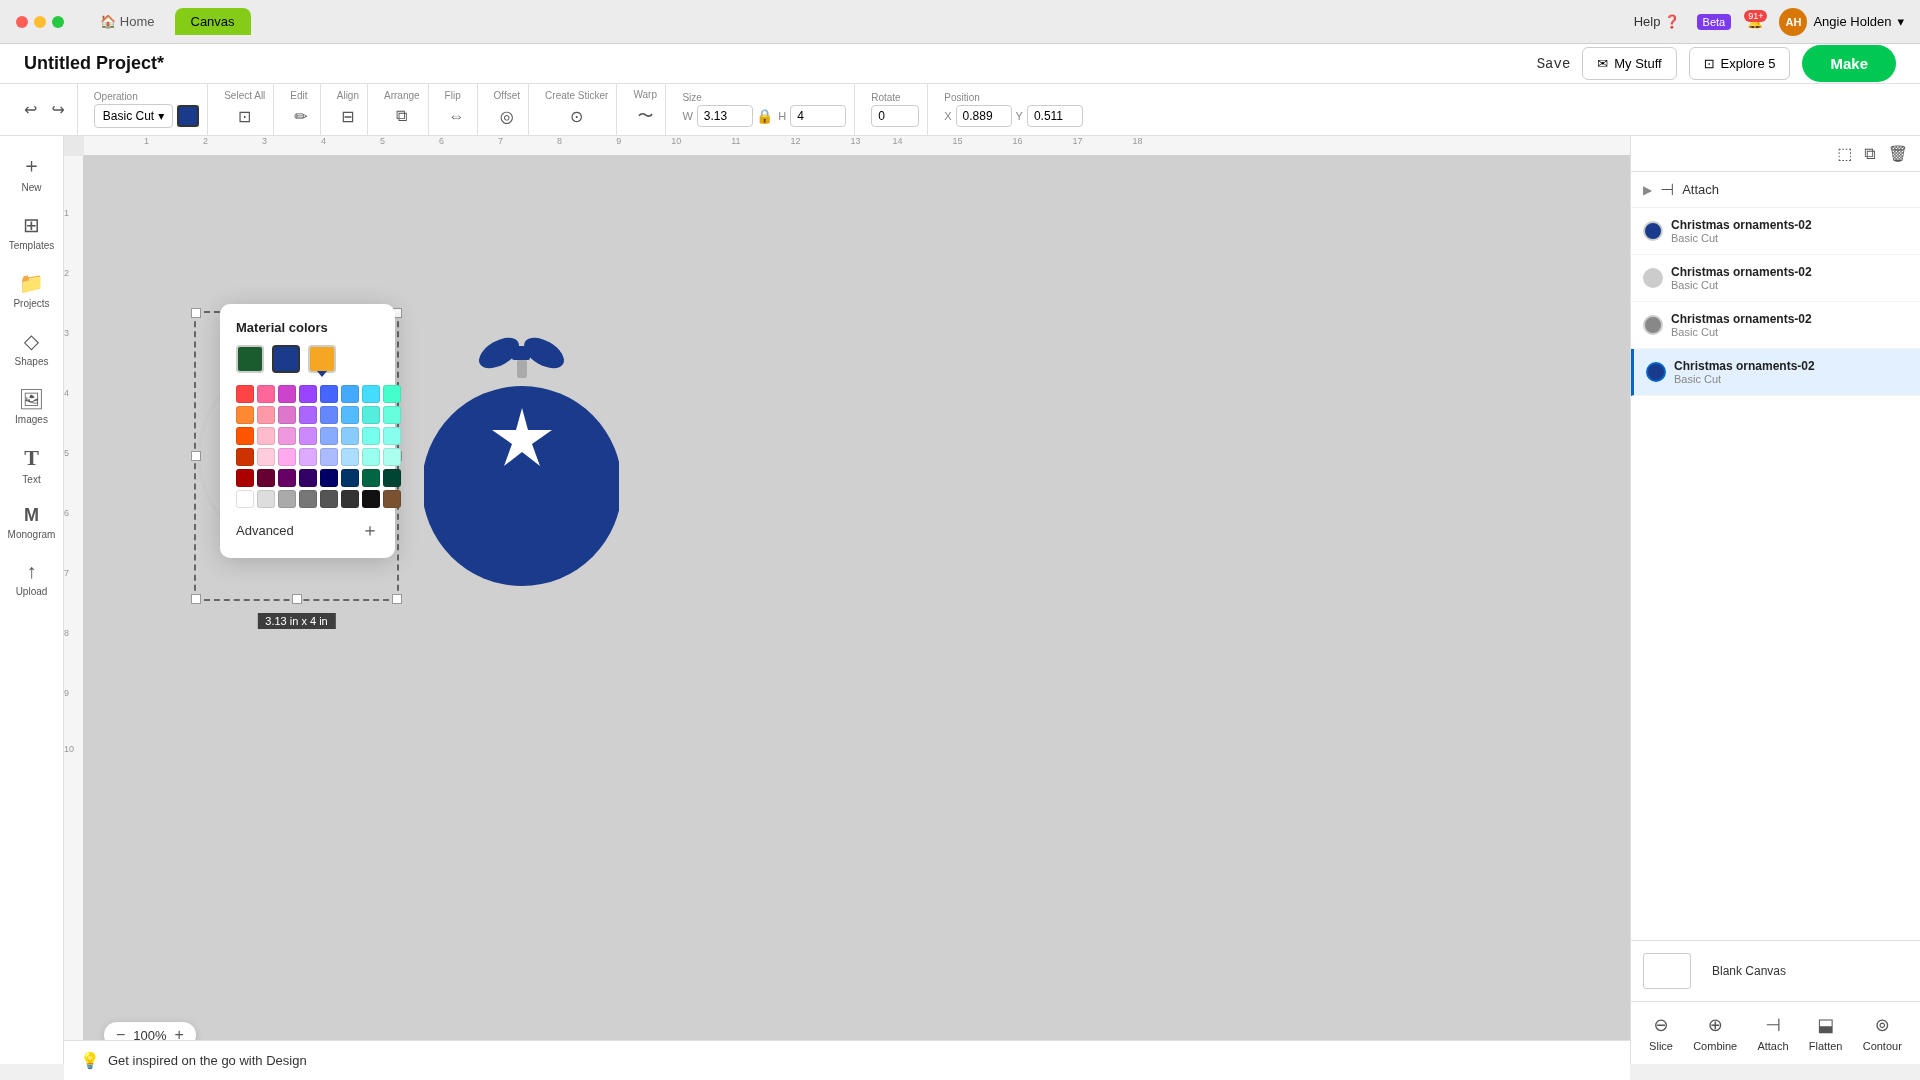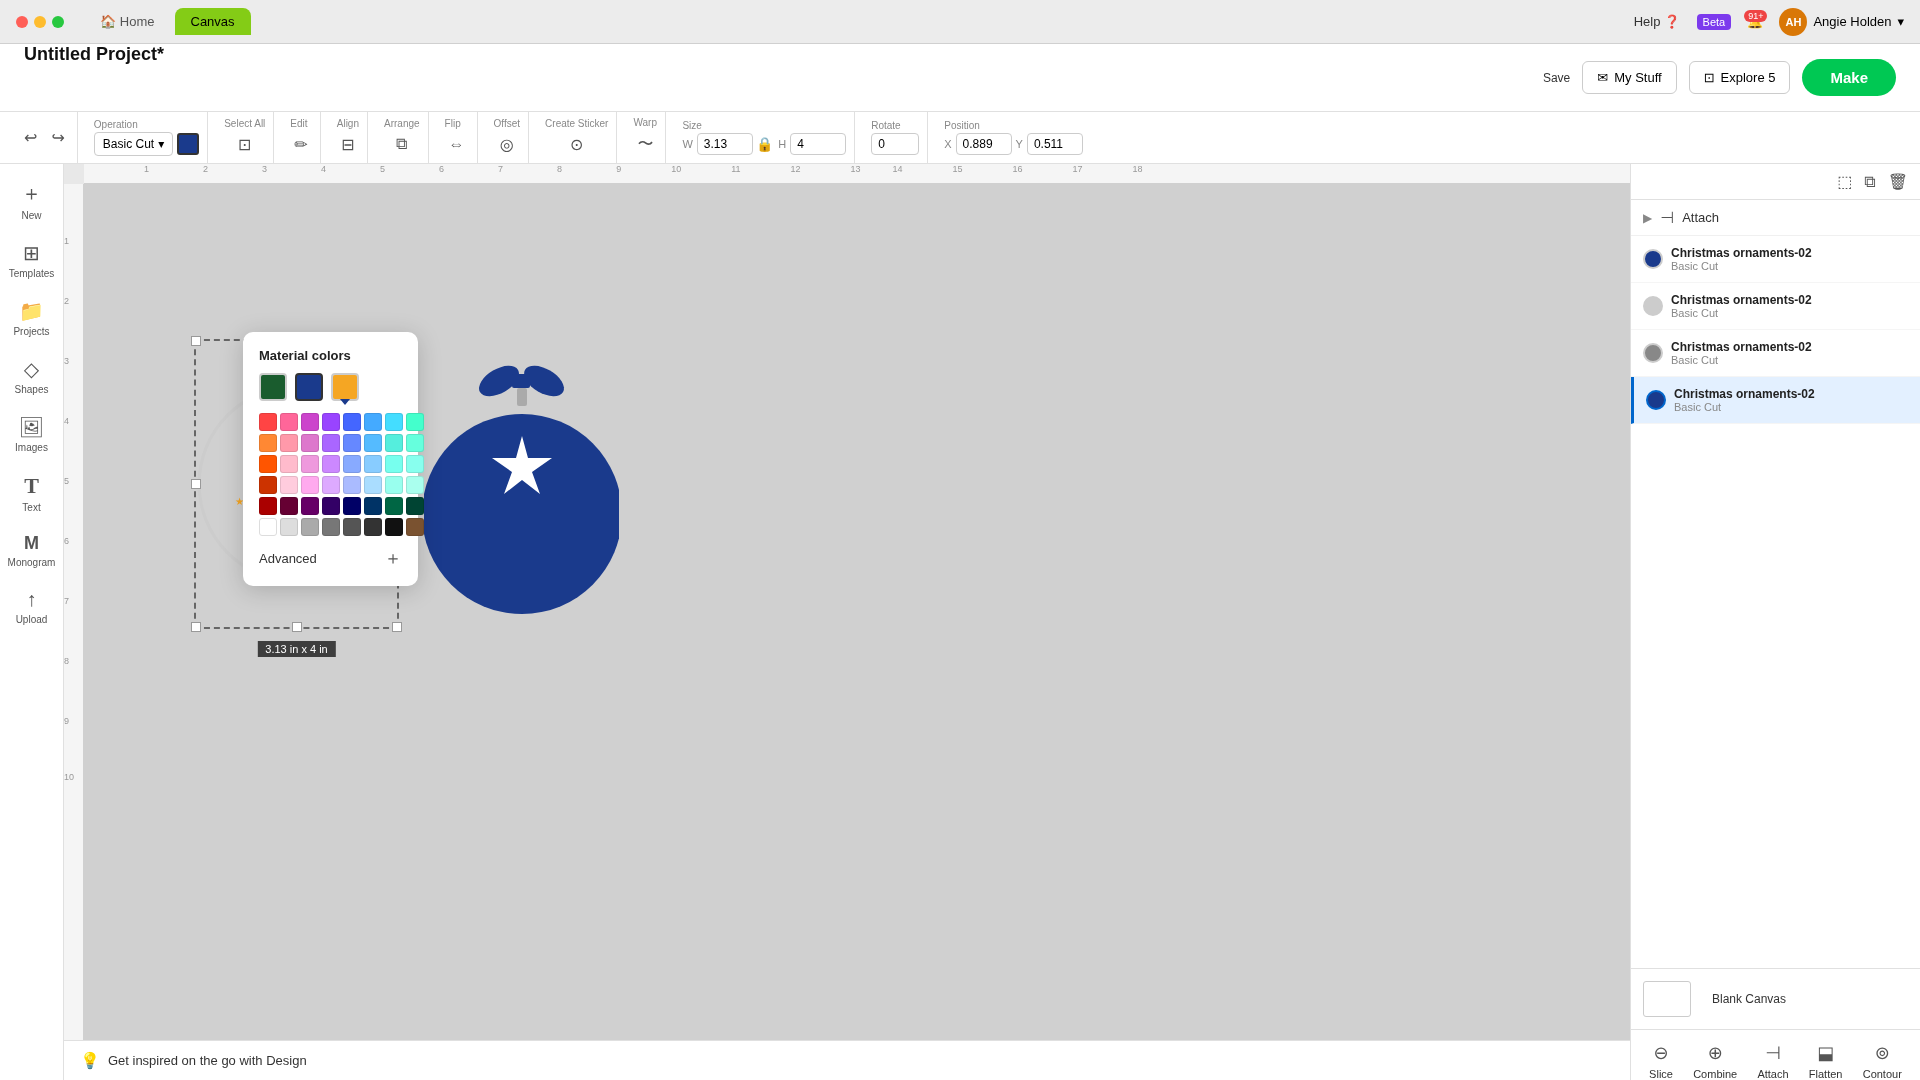--- a/index.html
+++ b/index.html
@@ -17,24 +17,24 @@
     .titlebar-tab.active { background: #84cc16; color: #000; }
     .titlebar-right { margin-left: auto; display: flex; align-items: center; gap: 16px; font-size: 13px; }
     .help-btn { display: flex; align-items: center; gap: 4px; color: #333; cursor: pointer; }
     .beta-badge { background: #7c3aed; color: white; font-size: 11px; padding: 2px 6px; border-radius: 4px; }
     .notif-btn { position: relative; cursor: pointer; }
     .notif-badge { position: absolute; top: -4px; right: -4px; background: #ef4444; color: white; font-size: 9px; border-radius: 10px; padding: 1px 4px; }
     .user-info { display: flex; align-items: center; gap: 6px; cursor: pointer; }
     .user-avatar { width: 28px; height: 28px; border-radius: 50%; background: #d97706; display: flex; align-items: center; justify-content: center; color: white; font-size: 11px; font-weight: bold; }
 
     
-    .app-header { height: 68px; background: white; display: flex; padding: 0 24px; border-bottom: 1px solid #e0e0e0; gap: 16px; }
+    .app-header { height: 40px; background: white; display: flex; align-items: center; padding: 0 24px; border-bottom: 1px solid #e0e0e0; gap: 16px; }
     .project-title { font-size: 18px; font-weight: 600; color: #111; }
     .header-actions { margin-left: auto; display: flex; align-items: center; gap: 12px; }
-    .save-btn { background: none; border: none; font-size: 12px; color: #333; cursor: pointer; font-weight: 500; }
+    .save-btn { background: none; border: none; font-size: 14px; color: #333; cursor: pointer; font-weight: 500; font-family: Liberation Mono, monospace; }
     .mystuff-btn { display: flex; align-items: center; gap: 6px; padding: 8px 14px; border: 1px solid #ccc; border-radius: 6px; font-size: 13px; cursor: pointer; background: white; }
     .explore-btn { display: flex; align-items: center; gap: 6px; padding: 8px 14px; border: 1px solid #ccc; border-radius: 6px; font-size: 13px; cursor: pointer; background: white; }
     .make-btn { background: #00c853; color: white; border: none; border-radius: 24px; padding: 10px 28px; font-size: 15px; font-weight: 600; cursor: pointer; }
 
     
     .toolbar { height: 52px; background: white; display: flex; align-items: center; padding: 0 12px; gap: 8px; border-bottom: 1px solid #e0e0e0; flex-wrap: nowrap; overflow: hidden; }
     .toolbar-section { display: flex; align-items: center; gap: 6px; padding: 0 8px; border-right: 1px solid #e0e0e0; height: 100%; }
     .toolbar-section:last-child { border-right: none; }
     .toolbar-label { font-size: 10px; color: #888; display: block; margin-bottom: 2px; }
     .toolbar-control { display: flex; flex-direction: column; }
@@ -404,21 +404,21 @@
             <rect x="88" y="28" width="18" height="14" fill="#1a3a8c" rx="2"></rect>
 
             <rect x="93" y="42" width="10" height="18" fill="#aaa" rx="2"></rect>
 
             <circle cx="98" cy="168" r="100" fill="#1a3a8c"></circle>
 
             <polygon points="98,90 104,112 128,112 108,126 116,148 98,134 80,148 88,126 68,112 92,112" fill="white"></polygon>
           </svg>
         </div>
 
-        <div class="color-picker" style="left:159px;top:148px;">
+        <div class="color-picker" style="left:136px;top:148px;">
           <div class="cp-title">Material colors</div>
           <div class="cp-selected-colors">
             <div class="cp-sel-color" style="background:#1a5c2e;"></div>
             <div class="cp-sel-color cp-sel-active" style="background:#1a3a8c;"></div>
             <div class="cp-sel-color" style="background:#f5a623;position:relative;">
               <div style="position:absolute;bottom:-6px;left:50%;transform:translateX(-50%);width:0;height:0;border-left:5px solid transparent;border-right:5px solid transparent;border-top:6px solid #1a3a8c;"></div>
             </div>
           </div>
           <div class="cp-grid">
 

